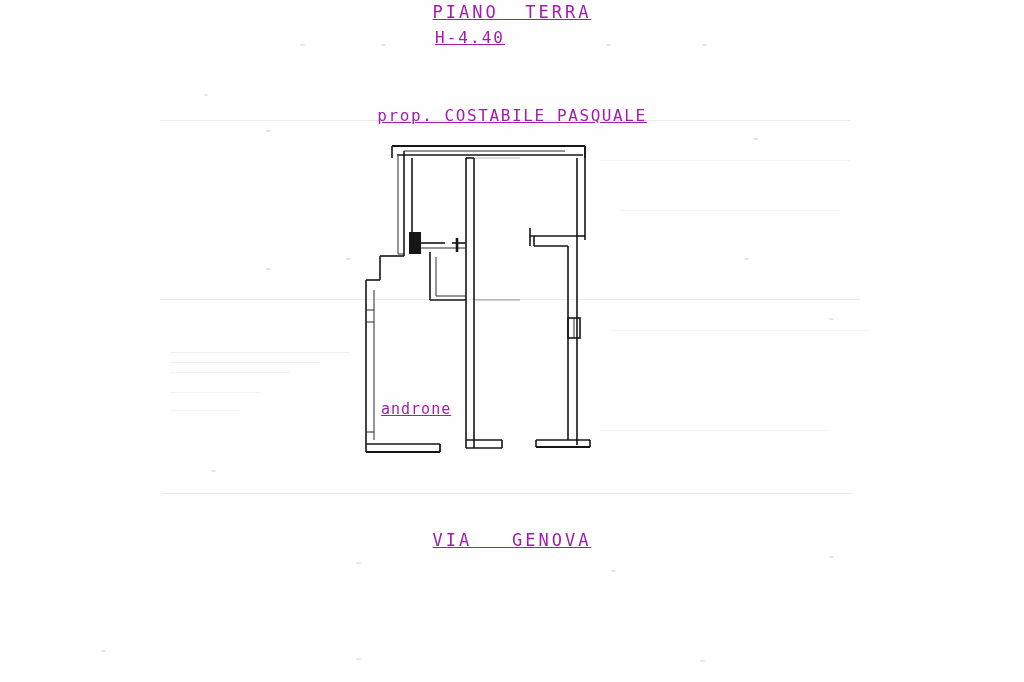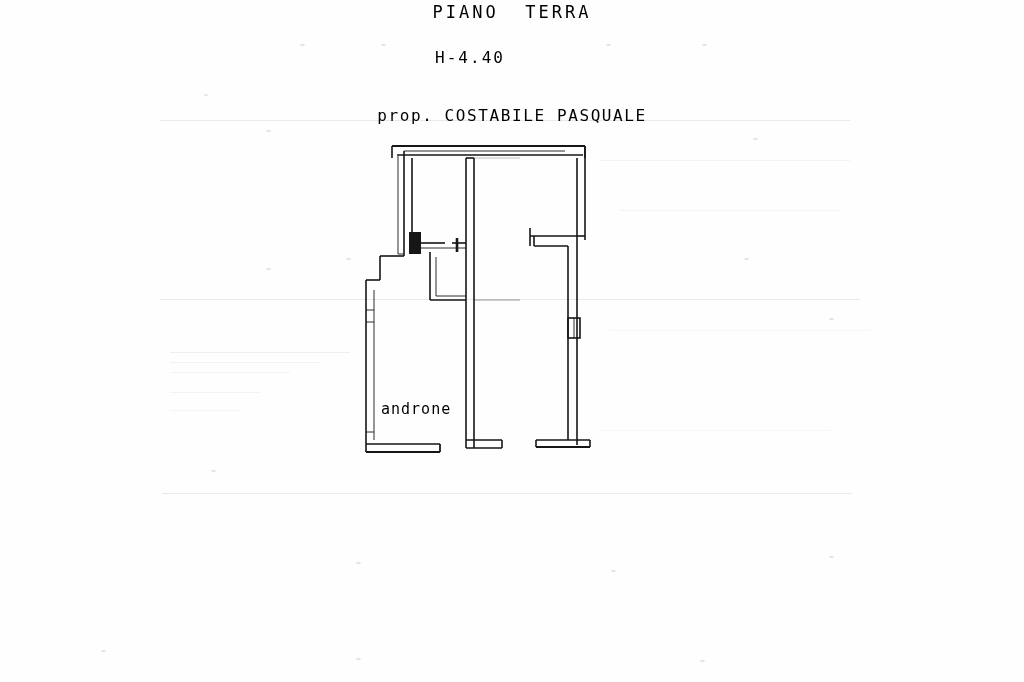--- a/index.html
+++ b/index.html
@@ -36,31 +36,32 @@
     background: #c9c9c9;
     border-radius: 50%;
     opacity: 0.5;
   }
 
   
   .label {
     position: absolute;
     white-space: pre;
     letter-spacing: 1.5px;
-    color: #000000;
+    color: #a21caf;
+    text-decoration: underline;
   }
   #title-piano {
     left: 0; top: 2px;
     width: 1024px;
     text-align: center;
     font-size: 17px;
     letter-spacing: 3px;
   }
   #title-height {
-    left: 0; top: 48px;
+    left: 0; top: 28px;
     width: 940px;
     text-align: center;
     font-size: 16px;
     letter-spacing: 2px;
   }
   #title-prop {
     left: 0; top: 106px;
     width: 1024px;
     text-align: center;
     font-size: 16px;
@@ -206,14 +207,15 @@
   </svg>
 
   <div class="label" id="title-piano">PIANO  TERRA</div>
 
   <div class="label" id="title-height">H-4.40</div>
 
   <div class="label" id="title-prop">prop. COSTABILE PASQUALE</div>
 
   <div class="label" id="label-androne">androne</div>
 
+  <div class="label" id="label-via">VIA   GENOVA</div>
 
 </div>
 
 </body></html>

